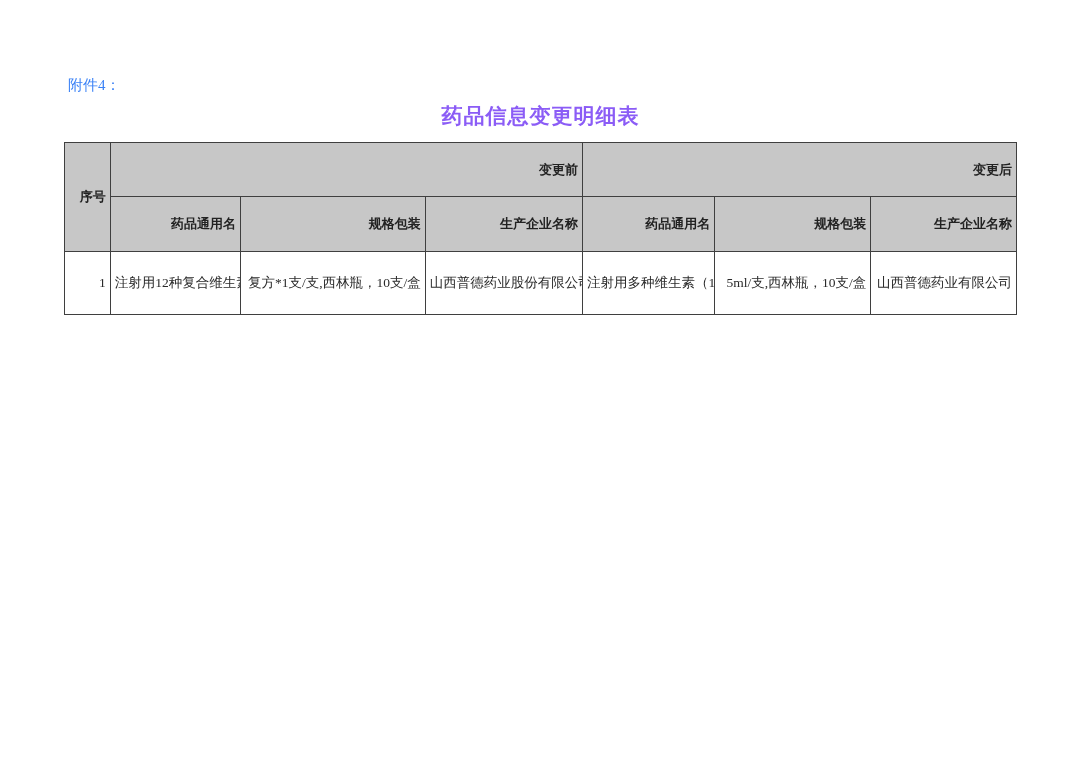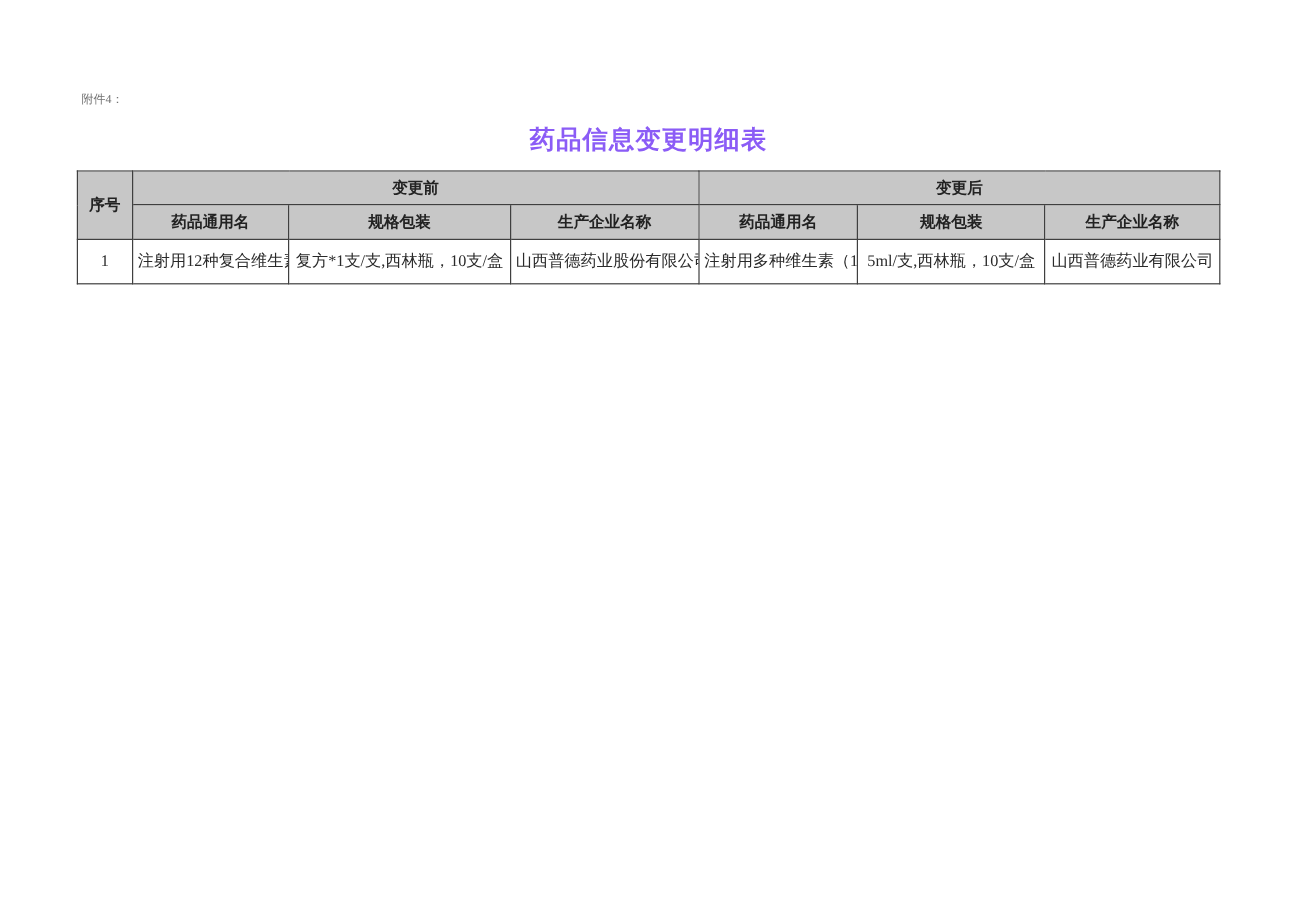--- a/index.html
+++ b/index.html
@@ -13,22 +13,22 @@
     height: 763px;
     background: #ffffff;
     font-family: "Liberation Serif", "DejaVu Serif", serif;
     color: #2e2e2e;
     overflow: hidden;
   }
   .attachment-label {
     position: absolute;
     left: 68px;
     top: 76px;
-    font-size: 10px;
-    color: #737373;
+    font-size: 15px;
+    color: #3b82f6;
   }
   .doc-title {
     position: absolute;
     left: 64px;
     top: 102px;
     width: 953px;
     text-align: center;
     font-size: 21px;
     font-weight: 700;
     color: #8b5cf6;
@@ -38,22 +38,22 @@
     position: absolute;
     left: 64px;
     top: 142px;
     width: 953px;
     border-collapse: collapse;
     table-layout: fixed;
   }
   table.change-table th,
   table.change-table td {
     border: 1.5px solid #3f3f3f;
-    padding: 1px 4px;
-    text-align: center;
+    padding: 14px 4px;
+    text-align: right;
     vertical-align: middle;
     overflow: hidden;
     white-space: nowrap;
   }
   table.change-table th {
     background: #c7c7c7;
     font-weight: 700;
     font-size: 13px;
     color: #222222;
   }

